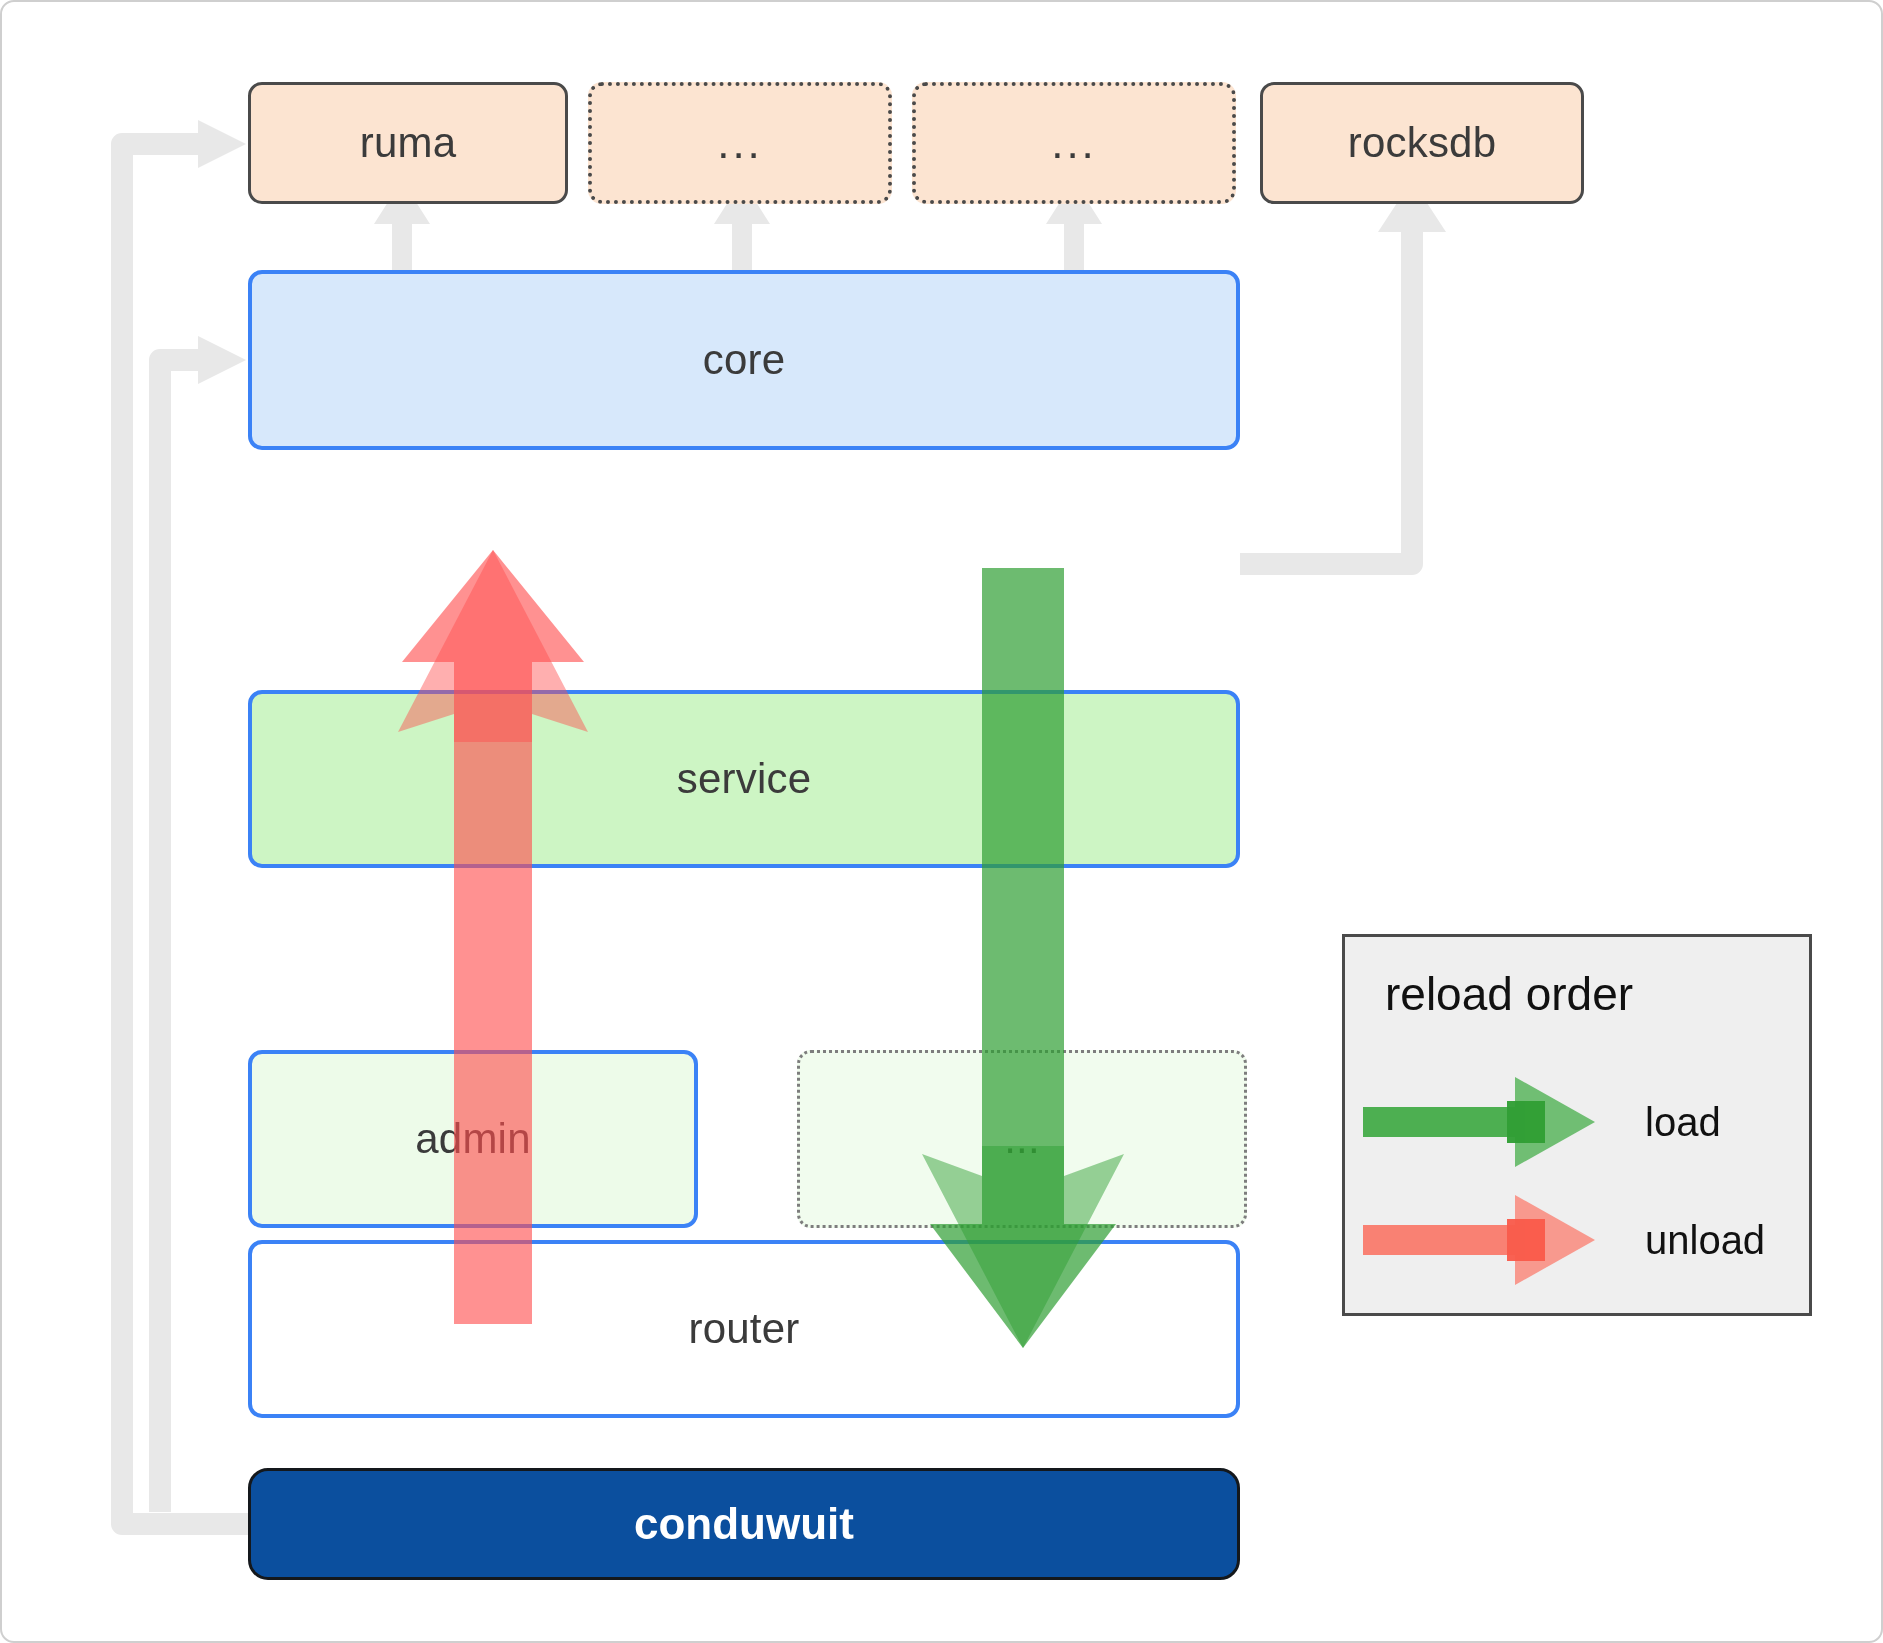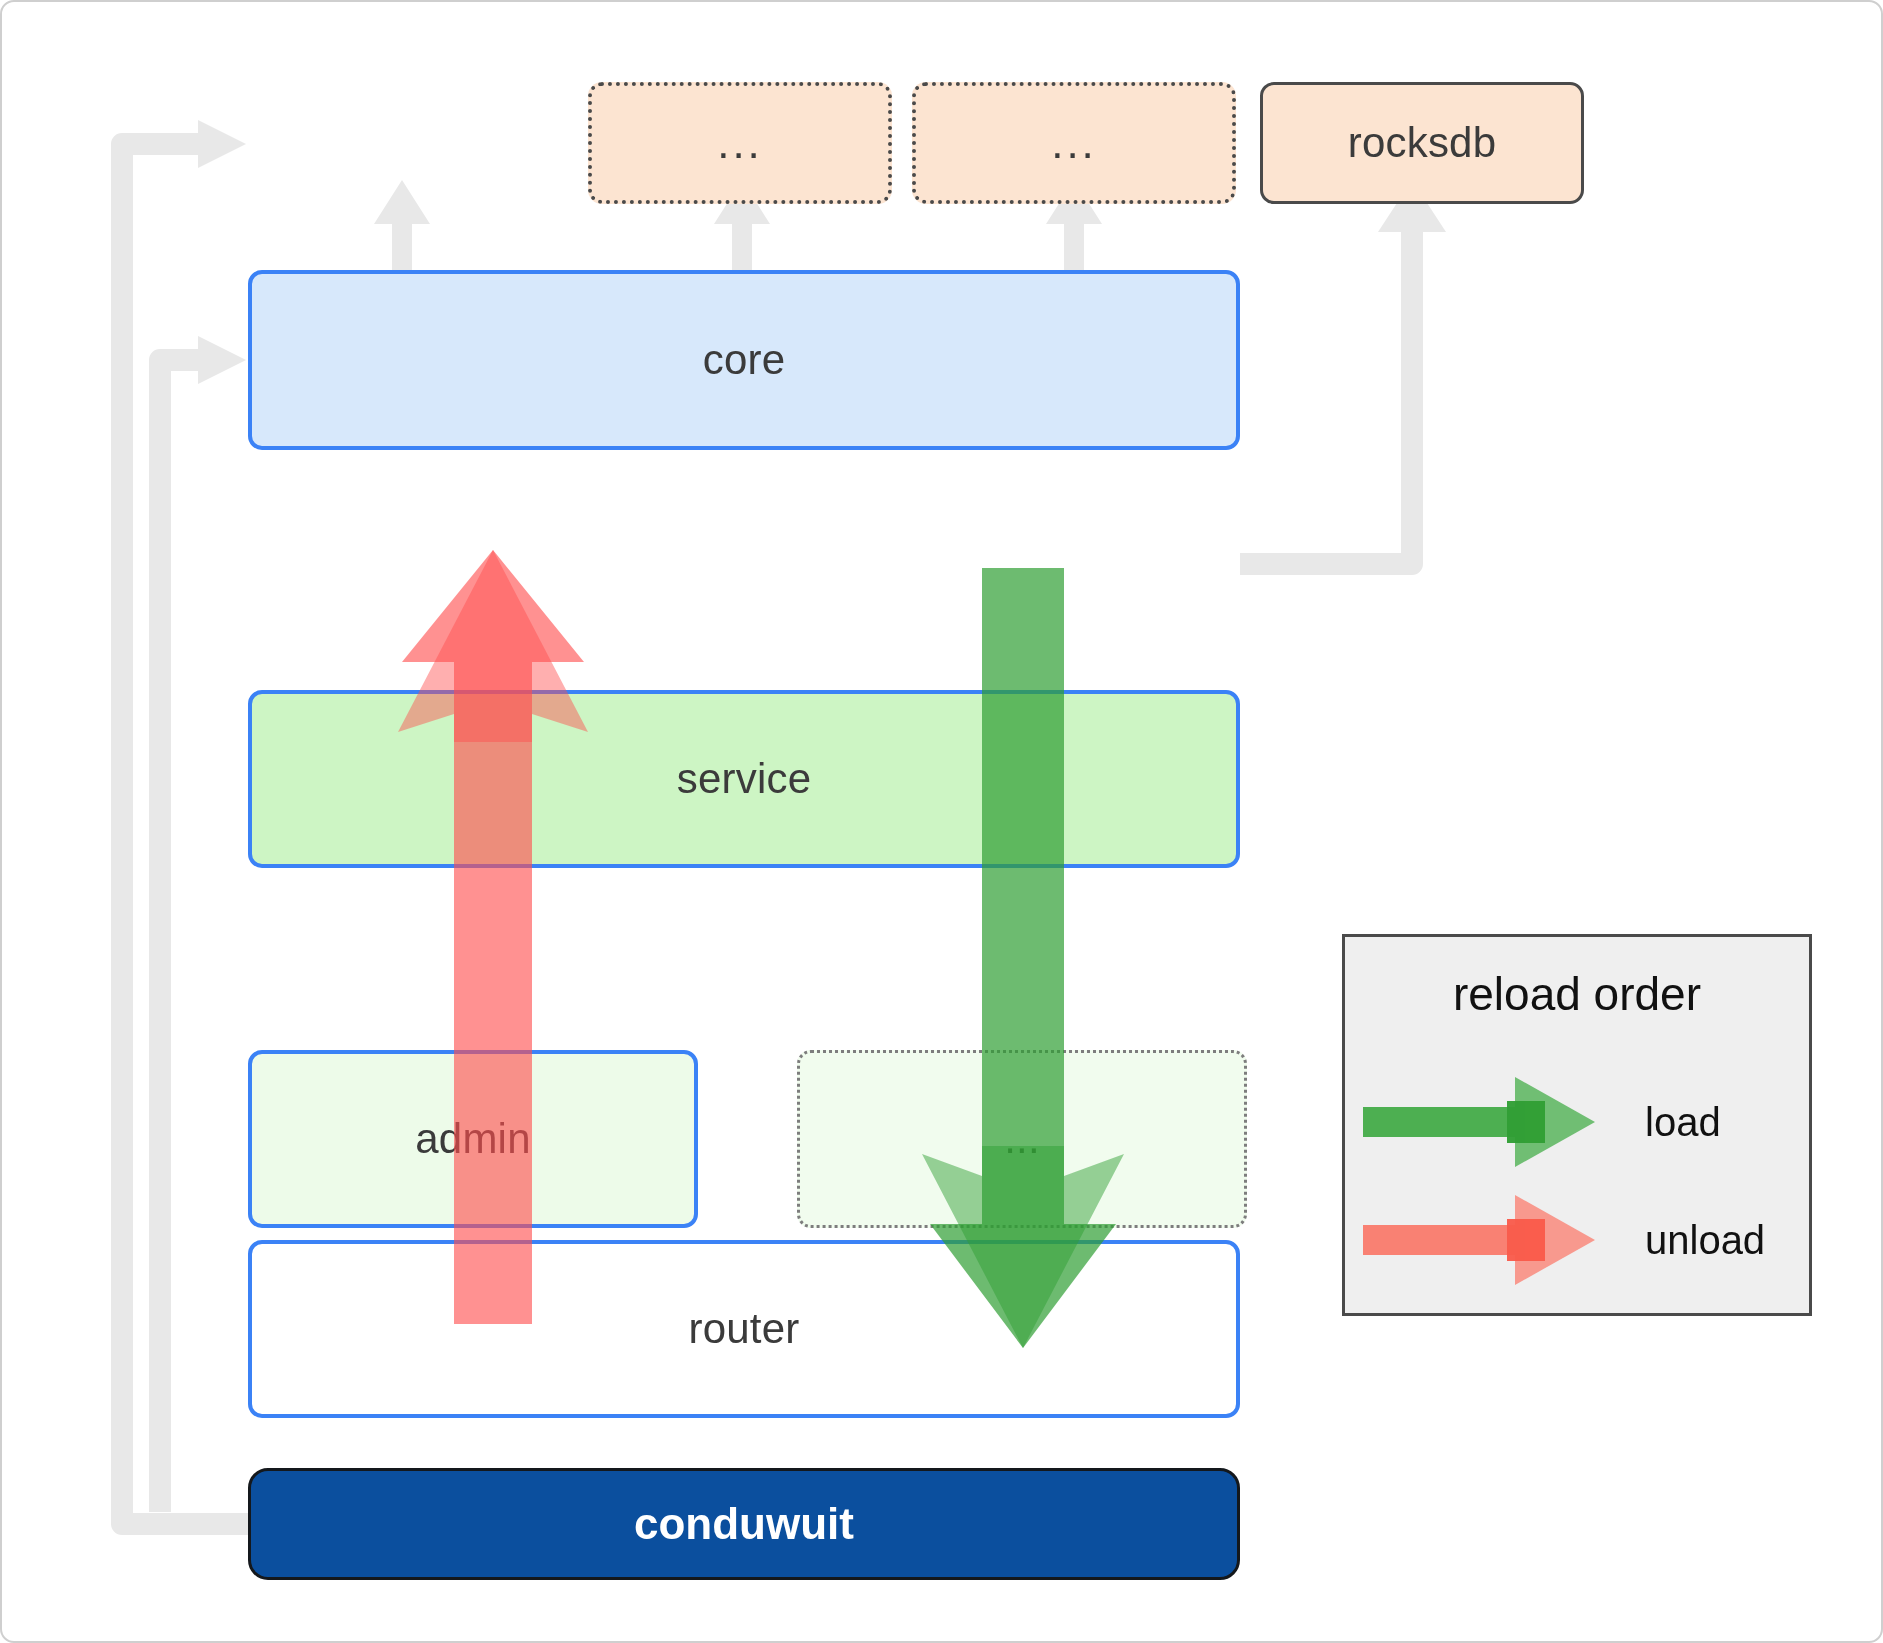--- a/index.html
+++ b/index.html
@@ -68,21 +68,21 @@
   }
 
   svg.overlay { position:absolute; left:0; top:0; width:1883px; height:1643px; pointer-events:none; }
 
   
   #legend {
     position:absolute; left:1340px; top:932px; width:470px; height:382px;
     background:#efefef; border:3px solid #4a4a4a; box-sizing:border-box;
   }
   #legend .legend-title {
-    text-align:center; font-size:46px; color:#111; margin-top:30px;
+    font-size:46px; color:#111; margin-top:30px;padding-left:40px;
   }
   .legend-row { position:absolute; display:flex; align-items:center; }
   .legend-row .legend-label { font-size:40px; color:#111; }
 </style>
 </head>
 <body>
 
 <div id="canvas">
 
   <svg class="overlay" viewBox="0 0 1883 1643">
@@ -99,20 +99,23 @@
     <path d="M 740 268 L 740 222" fill="none" stroke="#e8e8e8" stroke-width="20"></path>
     <polygon points="712,222 740,178 768,222" fill="#e8e8e8"></polygon>
 
     <path d="M 1072 268 L 1072 222" fill="none" stroke="#e8e8e8" stroke-width="20"></path>
     <polygon points="1044,222 1072,178 1100,222" fill="#e8e8e8"></polygon>
 
     <path d="M 1238 562 L 1410 562 L 1410 230" fill="none" stroke="#e8e8e8" stroke-width="22" stroke-linejoin="round"></path>
     <polygon points="1376,230 1410,178 1444,230" fill="#e8e8e8"></polygon>
   </svg>
 
+  <div class="node dep" id="dep-ruma" style="left:246px; width:320px;">
+    <span>ruma</span>
+  </div>
 
   <div class="node dep dotted" id="dep-etc-1" style="left:586px; width:304px;">
     <span class="dots">...</span>
   </div>
 
   <div class="node dep dotted" id="dep-etc-2" style="left:910px; width:324px;">
     <span class="dots">...</span>
   </div>
 
   <div class="node dep" id="dep-rocksdb" style="left:1258px; width:324px;">

